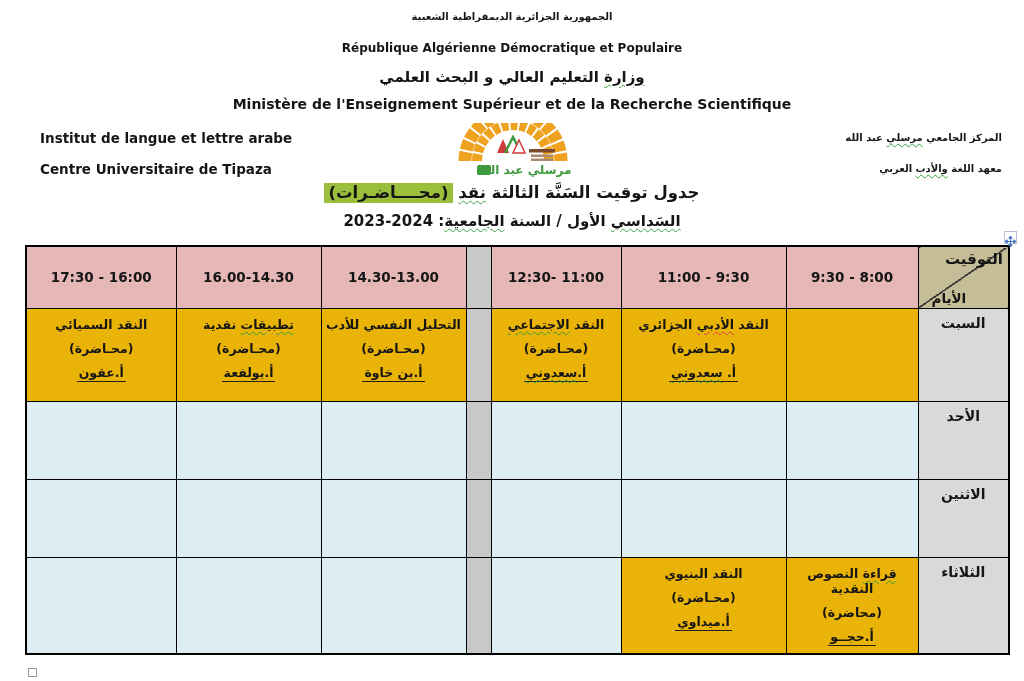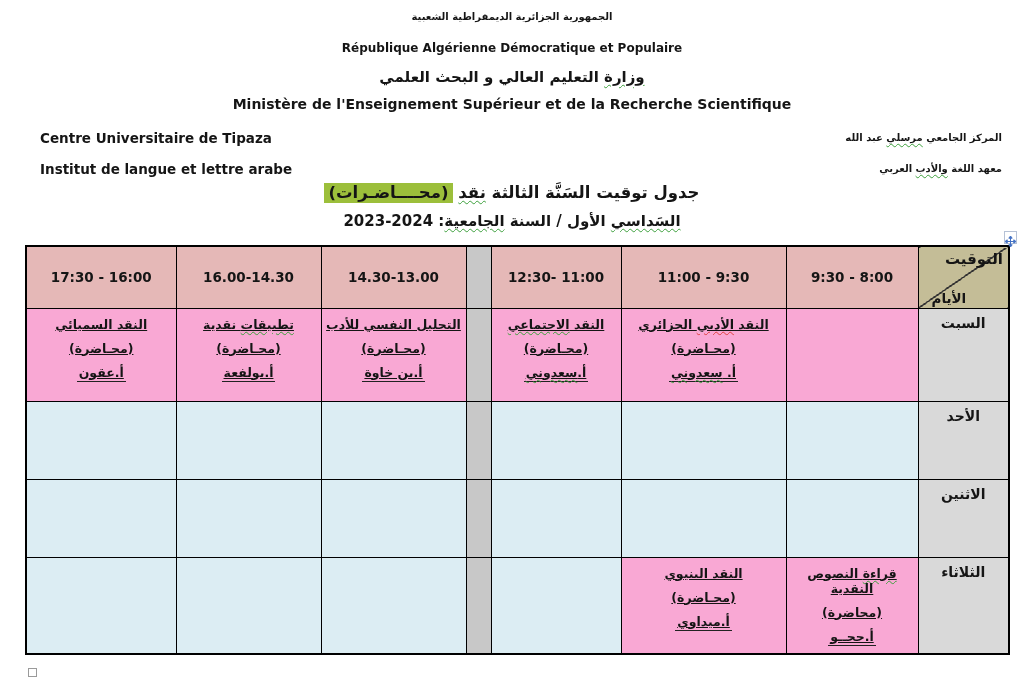--- a/index.html
+++ b/index.html
@@ -23,49 +23,67 @@
   table.sched td{border:1px solid #000;overflow:hidden;}
   table.sched{border:2px solid #000;}
   td.corner{background:#c4bd97;position:relative;
      background-image:linear-gradient(to top left,transparent calc(50% - 0.8px),#333 calc(50% - 0.8px),#333 calc(50% + 0.8px),transparent calc(50% + 0.8px));}
   td.corner .ct{position:absolute;top:3px;right:5px;font-size:15px;}
   td.corner .cb{position:absolute;bottom:2px;left:13px;font-size:13.5px;}
   td.time{background:#e5b8b7;text-align:center;vertical-align:middle;font-size:13.5px;direction:ltr;margin-top:44px;}
   td.day{background:#d9d9d9;text-align:center;vertical-align:top;padding-top:6px;font-size:14px;}
   td.sep{background:#c8c8c8;border-top:0;border-bottom:0;}
   td.cell{vertical-align:top;text-align:center;font-size:12.5px;}
-  td.peach{background:#f9a8d4;text-decoration:underline;}
+  td.peach{background:#eab308;}
   td.blue{background:#dcedf3;}
   .subj{margin-top:7px;}
   .typ{margin-top:9px;}
   .tch{margin-top:9px;}
   .u{border-bottom:1.5px solid #222;padding:0 2px 1px 2px;margin-top:32px;}
   .handle{position:absolute;left:1004px;top:231px;width:13px;height:13px;background:#fff;border:1px solid #b6c2d6;box-sizing:border-box;}
   .resizer{position:absolute;left:28px;top:668px;width:7px;height:7px;background:#fff;border:1.5px solid #9a9a9a;box-sizing:content-box;}
 </style>
 </head>
 <body>
 
 <div class="page">
 
   <div class="cline ar l1">الجمهورية الجزائرية الديمقراطية الشعبية</div>
   <div class="cline l2">République Algérienne Démocratique et Populaire</div>
   <div class="cline ar l3"><span class="sqg">وزارة</span><span> التعليم العالي و البحث العلمي</span></div>
   <div class="cline l4">Ministère de l'Enseignement Supérieur et de la Recherche Scientifique</div>
 
   <div class="leftblock">
+    <div>Institut de langue et lettre arabe</div>
     <div>Centre Universitaire de Tipaza</div>
-    <div>Institut de langue et lettre arabe</div>
   </div>
 
   <div class="rightblock">
     <div><span>المركز الجامعي </span><span class="sqg">مرسلي</span><span> عبد الله</span></div>
     <div><span>معهد اللغة </span><span class="sqg">والأدب</span><span> العربي</span></div>
   </div>
 
+  <div class="logo">
+    <svg width="140" height="58" viewBox="0 0 140 58">
+
+      <path d="M 18 38 A 48 48 0 0 1 114 38" fill="none" stroke="#efa21f" stroke-width="13" stroke-dasharray="9 2"></path>
+      <path d="M 30 38 A 36 36 0 0 1 102 38" fill="none" stroke="#efa21f" stroke-width="10" stroke-dasharray="7 2"></path>
+
+      <polygon points="56,16 62,30 50,30" fill="#d03a3a"></polygon>
+      <polyline points="58,30 66,14 74,30" fill="none" stroke="#3f9a3f" stroke-width="2.5"></polyline>
+      <polygon points="72,17 78,30 66,30" fill="#fff" stroke="#d03a3a" stroke-width="1.5"></polygon>
+
+      <rect x="82" y="26" width="26" height="3.5" fill="#7c4a2d"></rect>
+      <rect x="84" y="31.5" width="22" height="2.5" fill="#a98a6f"></rect>
+      <rect x="84" y="35.5" width="22" height="2.5" fill="#a98a6f"></rect>
+
+      <rect x="30" y="42" width="14" height="10" rx="2" fill="#3f9a3f"></rect>
+      <text x="78" y="51" font-size="12" font-weight="bold" fill="#3f9a3f" text-anchor="middle" font-family="DejaVu Sans, sans-serif" direction="rtl">مرسلي عبد الله</text>
+    </svg>
+  </div>
 
   <div class="cline ar title1"><span>جدول توقيت السَنَّة الثالثة </span><span class="sqg">نقد</span><span> </span><span class="hl">(محــــاضـرات)</span></div>
   <div class="cline ar title2"><span class="sqg">السَداسي</span><span> الأول / السنة </span><span class="sqg">الجامعية</span><span>: 2024-2023</span></div>
 
   <table class="sched">
     <colgroup>
       <col style="width:91px">
         <col style="width:132px">
         <col style="width:165px">
         <col style="width:130px">

